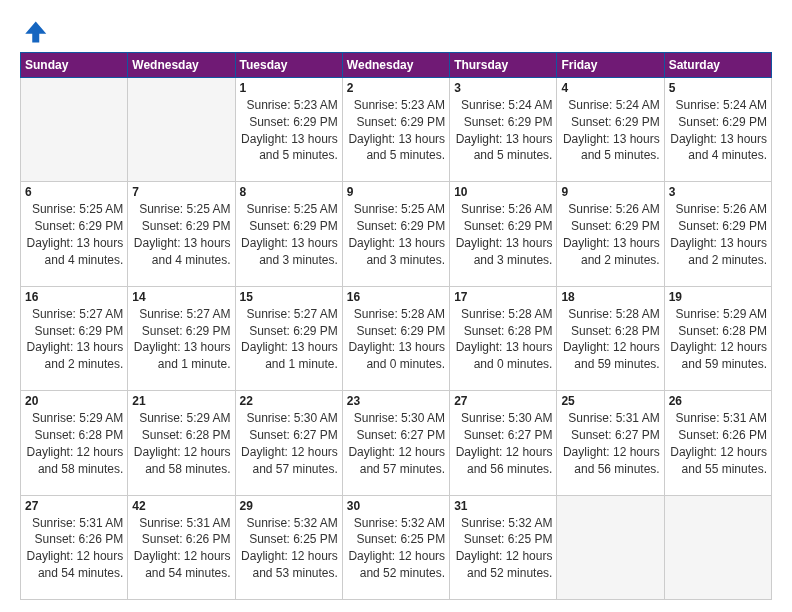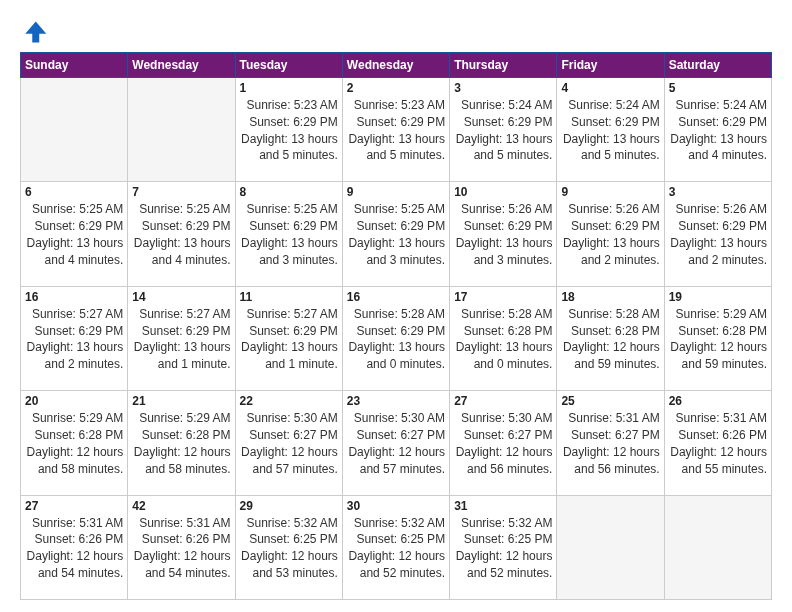--- a/index.html
+++ b/index.html
@@ -223,21 +223,21 @@
 Sunset: 6:29 PM
 Daylight: 13 hours and 2 minutes.</div>
           </td>
           <td>
             <span class="day-number">14</span>
             <div class="day-info" style="white-space: pre-line;">Sunrise: 5:27 AM
 Sunset: 6:29 PM
 Daylight: 13 hours and 1 minute.</div>
           </td>
           <td>
-            <span class="day-number">11</span>
+            <span class="day-number">15</span>
             <div class="day-info" style="white-space: pre-line;">Sunrise: 5:27 AM
 Sunset: 6:29 PM
 Daylight: 13 hours and 1 minute.</div>
           </td>
           <td>
             <span class="day-number">16</span>
             <div class="day-info" style="white-space: pre-line;">Sunrise: 5:28 AM
 Sunset: 6:29 PM
 Daylight: 13 hours and 0 minutes.</div>
           </td>

